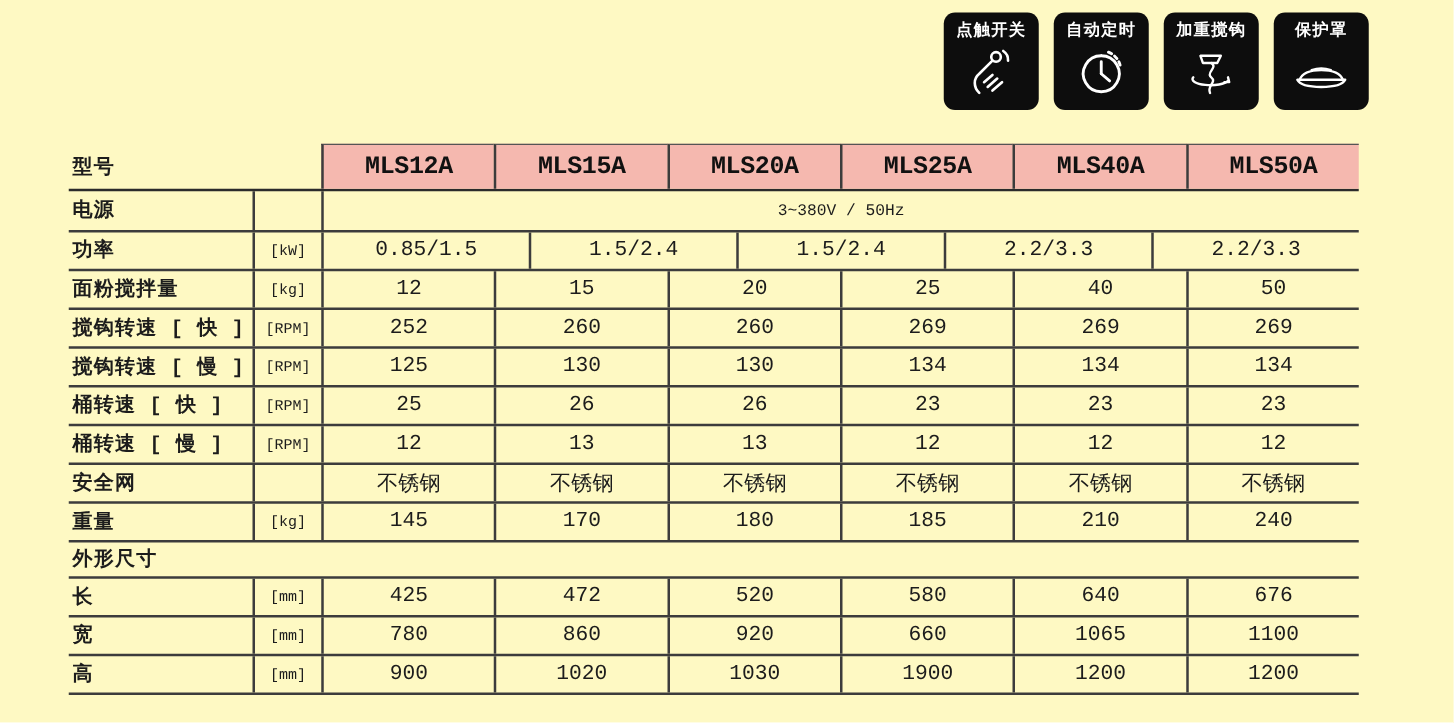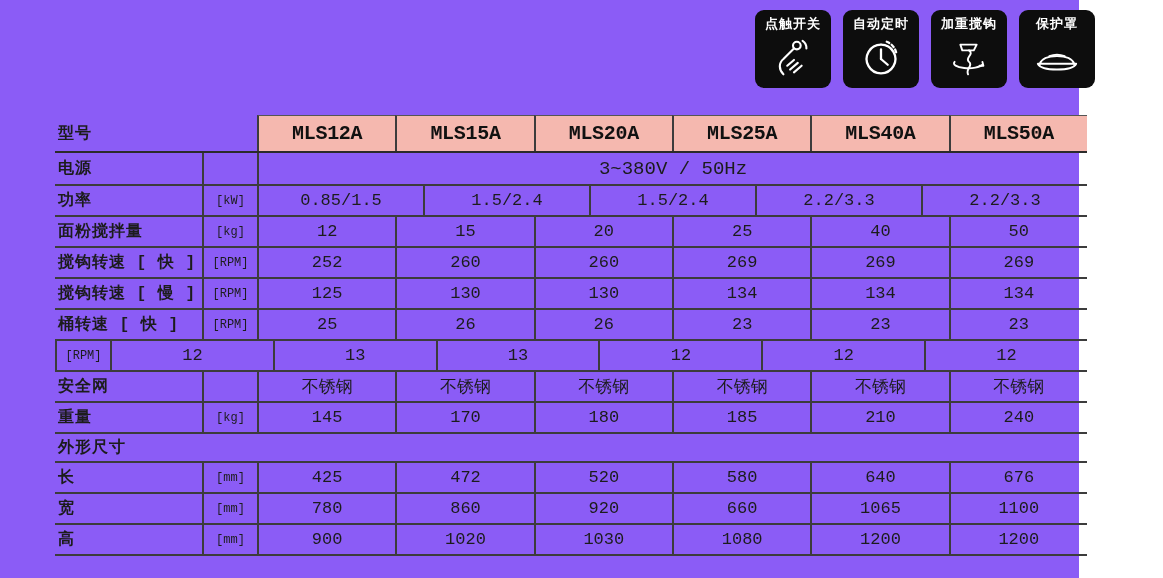--- a/index.html
+++ b/index.html
@@ -1,18 +1,18 @@
 <!DOCTYPE html>
 <html><head>
 <meta charset="utf-8">
 <style>
   * { margin:0; padding:0; box-sizing:border-box; }
   html,body { width:1163px; height:578px; background:#ffffff; overflow:hidden;
               font-family:"Liberation Sans", sans-serif; color:#1c1c1c; }
-  .page { position:relative; width:1079px; height:578px; background:#8b5cf6; }
+  .page { position:relative; width:1163px; height:578px; background:#fef9c3; }
 
   
   .badges { position:absolute; top:10px; left:755px; display:flex; gap:12px; }
   .badge { width:76px; height:78px; background:#0d0d0d; border-radius:9px;
            display:flex; flex-direction:column; align-items:center; padding-top:7px; }
   .badge-label { color:#fff; font-size:13px; font-weight:bold; letter-spacing:1px;
                  white-space:nowrap; line-height:1; }
   .badge-icon { flex:1; display:flex; align-items:center; justify-content:center; }
   .badge-icon svg { display:block; }
 
@@ -29,21 +29,21 @@
   
   .header-row { height:38px; border-bottom:2.5px solid #2b2b2b; }
   .header-row .h-label { width:202px; display:flex; align-items:center; padding-left:3px;
                          font-size:16px; font-weight:700; letter-spacing:1px; }
   .header-row .c-model { flex:1 1 0; background:#f5b8af; border-top:1.5px solid #555;
                          border-left:2px solid #3c3c3c;
                          font-size:20px; font-weight:700; letter-spacing:-0.3px;
                          color:#111; }
   
   .power-row { height:33px; }
-  .power-row .c-merged { flex:1 1 0; border-left:2px solid #3c3c3c; font-size:19px; }
+  .power-row .c-merged { flex:1 1 0; border-left:2px solid #3c3c3c; font-size:13px; }
   
   .spec-row { height:31px; }
   
   .section-row { height:29px; border-bottom:2px solid #3c3c3c; }
   .section-row .c-section { width:100%; display:flex; align-items:center; padding-left:3px;
                             font-size:16px; font-weight:600; letter-spacing:1px;text-align:right; }
 </style>
 </head>
 <body>
 
@@ -164,20 +164,21 @@
     <div class="cell c-unit">[RPM]</div>
     <div class="cell c-val">25</div>
     <div class="cell c-val">26</div>
     <div class="cell c-val">26</div>
     <div class="cell c-val">23</div>
     <div class="cell c-val">23</div>
     <div class="cell c-val">23</div>
   </div>
 
   <div class="row spec-row">
+    <div class="cell c-label">桶转速 [ 慢 ]</div>
     <div class="cell c-unit">[RPM]</div>
     <div class="cell c-val">12</div>
     <div class="cell c-val">13</div>
     <div class="cell c-val">13</div>
     <div class="cell c-val">12</div>
     <div class="cell c-val">12</div>
     <div class="cell c-val">12</div>
   </div>
 
   <div class="row spec-row">
@@ -229,20 +230,20 @@
     <div class="cell c-val">1065</div>
     <div class="cell c-val">1100</div>
   </div>
 
   <div class="row spec-row">
     <div class="cell c-label">高</div>
     <div class="cell c-unit">[mm]</div>
     <div class="cell c-val">900</div>
     <div class="cell c-val">1020</div>
     <div class="cell c-val">1030</div>
-    <div class="cell c-val">1080</div>
+    <div class="cell c-val">1900</div>
     <div class="cell c-val">1200</div>
     <div class="cell c-val">1200</div>
   </div>
 </div>
 
   </div>
 </div>
 
 </body></html>

